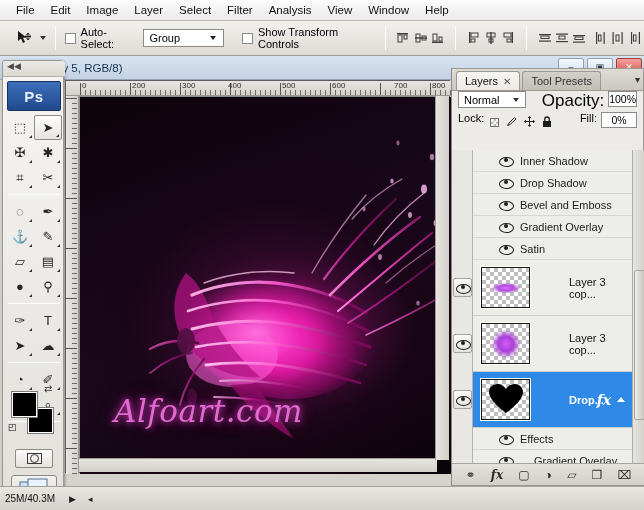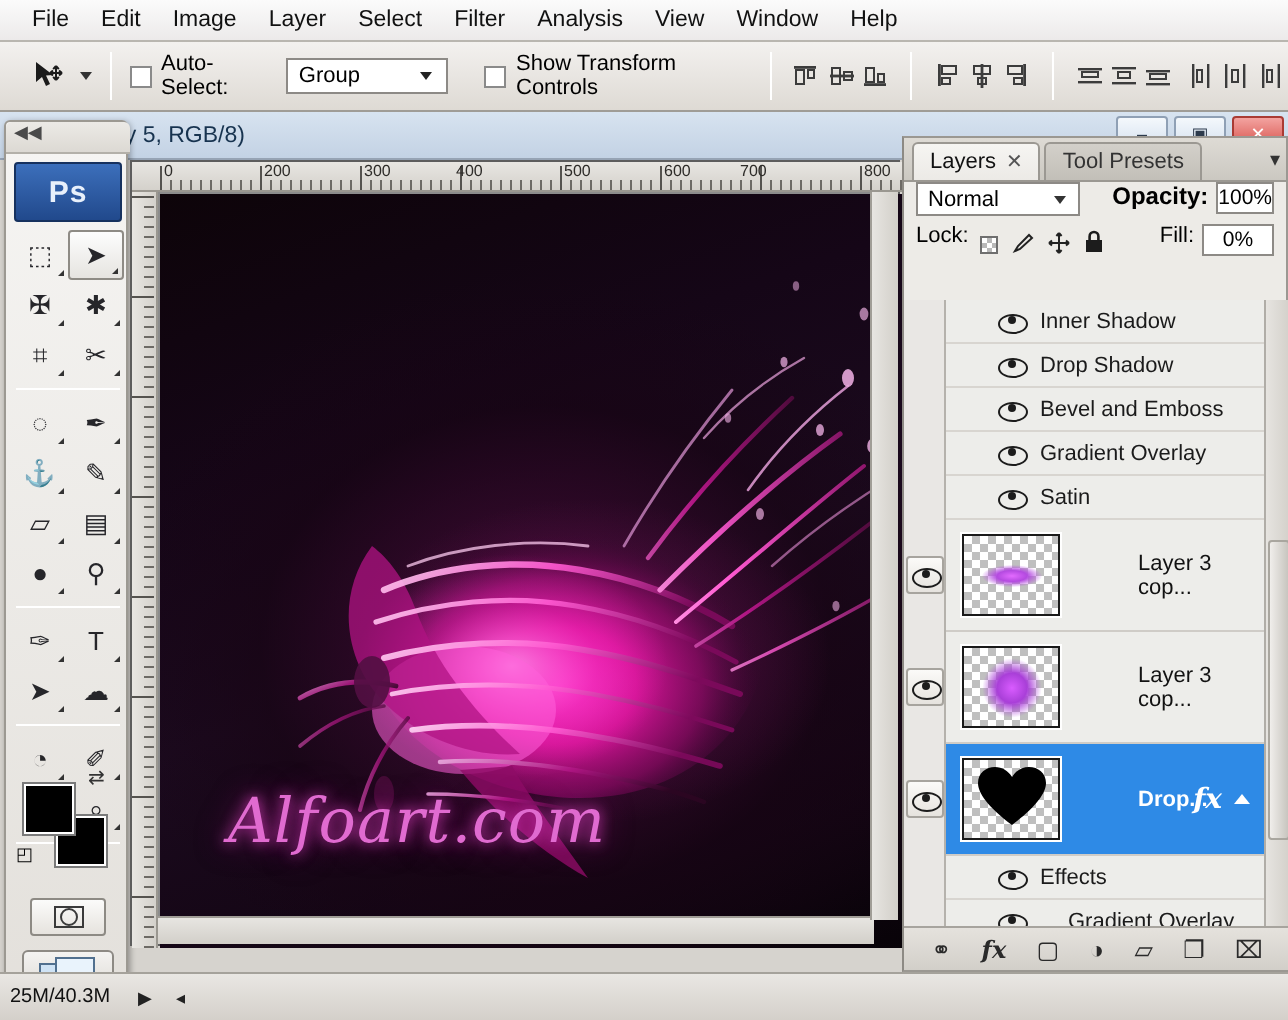--- a/index.html
+++ b/index.html
@@ -124,21 +124,21 @@
   .ltab{ height:19px; padding:0 8px; display:flex; align-items:center; font-size:11px;
     border:1px solid #9b9892; border-bottom:none; border-radius:3px 3px 0 0;
     background:linear-gradient(#d3d0ca,#c2bfb8); color:#333; margin-right:2px; }
   .ltab.active{ background:linear-gradient(#f6f5f2,#eceae6); color:#111; }
   .ltab .x{ margin-left:5px; font-size:10px; color:#555; }
   .lmenu{ position:absolute; right:3px; top:5px; font-size:10px; color:#333; }
   .lrow{ height:21px; display:flex; padding:0 6px; font-size:11px; }
   .blend{ width:110px; height:17px; background:#fff; border:1px solid #8d8a86;
     display:flex; align-items:center; padding-left:5px; position:relative; font-size:11px; }
   .blend .tri-dn{ position:absolute; right:6px; }
-  .opacity-lab{ margin-left:16px; font-size:12px;font-weight:bold; }
+  .opacity-lab{ margin-left:16px; font-size:17px; }
   .numfield{ width:36px; height:16px; background:#fff; border:1px solid #8d8a86;
     display:flex; align-items:center; justify-content:center; font-size:10.5px; margin-left:4px; }
   .lockicons{ display:flex; align-items:center; gap:7px; margin-left:6px; font-size:11px; }
   .chk8{ width:9px;height:9px;
     background:
       linear-gradient(45deg,#b9b9b9 25%,transparent 25%,transparent 75%,#b9b9b9 75%),
       linear-gradient(45deg,#b9b9b9 25%,#fff 25%,#fff 75%,#b9b9b9 75%);
     background-size:5px 5px; background-position:0 0,2.5px 2.5px; border:1px solid #6f6f6f; }
 
   .llist{ position:absolute; left:0; top:81px; width:193px; height:316px;
@@ -534,21 +534,21 @@
         <div class="rtick" style="left: 369px;"></div>
         <div class="rtick" style="left: 374px;"></div>
         <div class="rtick" style="left: 379px;"></div>
         <div class="rtick" style="left: 384px;"></div>
         <div class="rlab" style="left: 14px;">0</div>
         <div class="rlab" style="left: 64px;">200</div>
         <div class="rlab" style="left: 114px;">300</div>
         <div class="rlab" style="left: 160px;">400</div>
         <div class="rlab" style="left: 214px;">500</div>
         <div class="rlab" style="left: 264px;">600</div>
-        <div class="rlab" style="left: 302px;">700</div>
+        <div class="rlab" style="left: 326px;">700</div>
         <div class="rlab" style="left: 364px;">800</div>
       </div>
     <div class="ruler-v" id="rulerv">
         <div class="vtickM" style="top: 2px;"></div>
         <div class="vtick" style="top: 7px;"></div>
         <div class="vtick" style="top: 12px;"></div>
         <div class="vtick" style="top: 17px;"></div>
         <div class="vtick" style="top: 22px;"></div>
         <div class="vtick" style="top: 27px;"></div>
         <div class="vtick" style="top: 32px;"></div>

